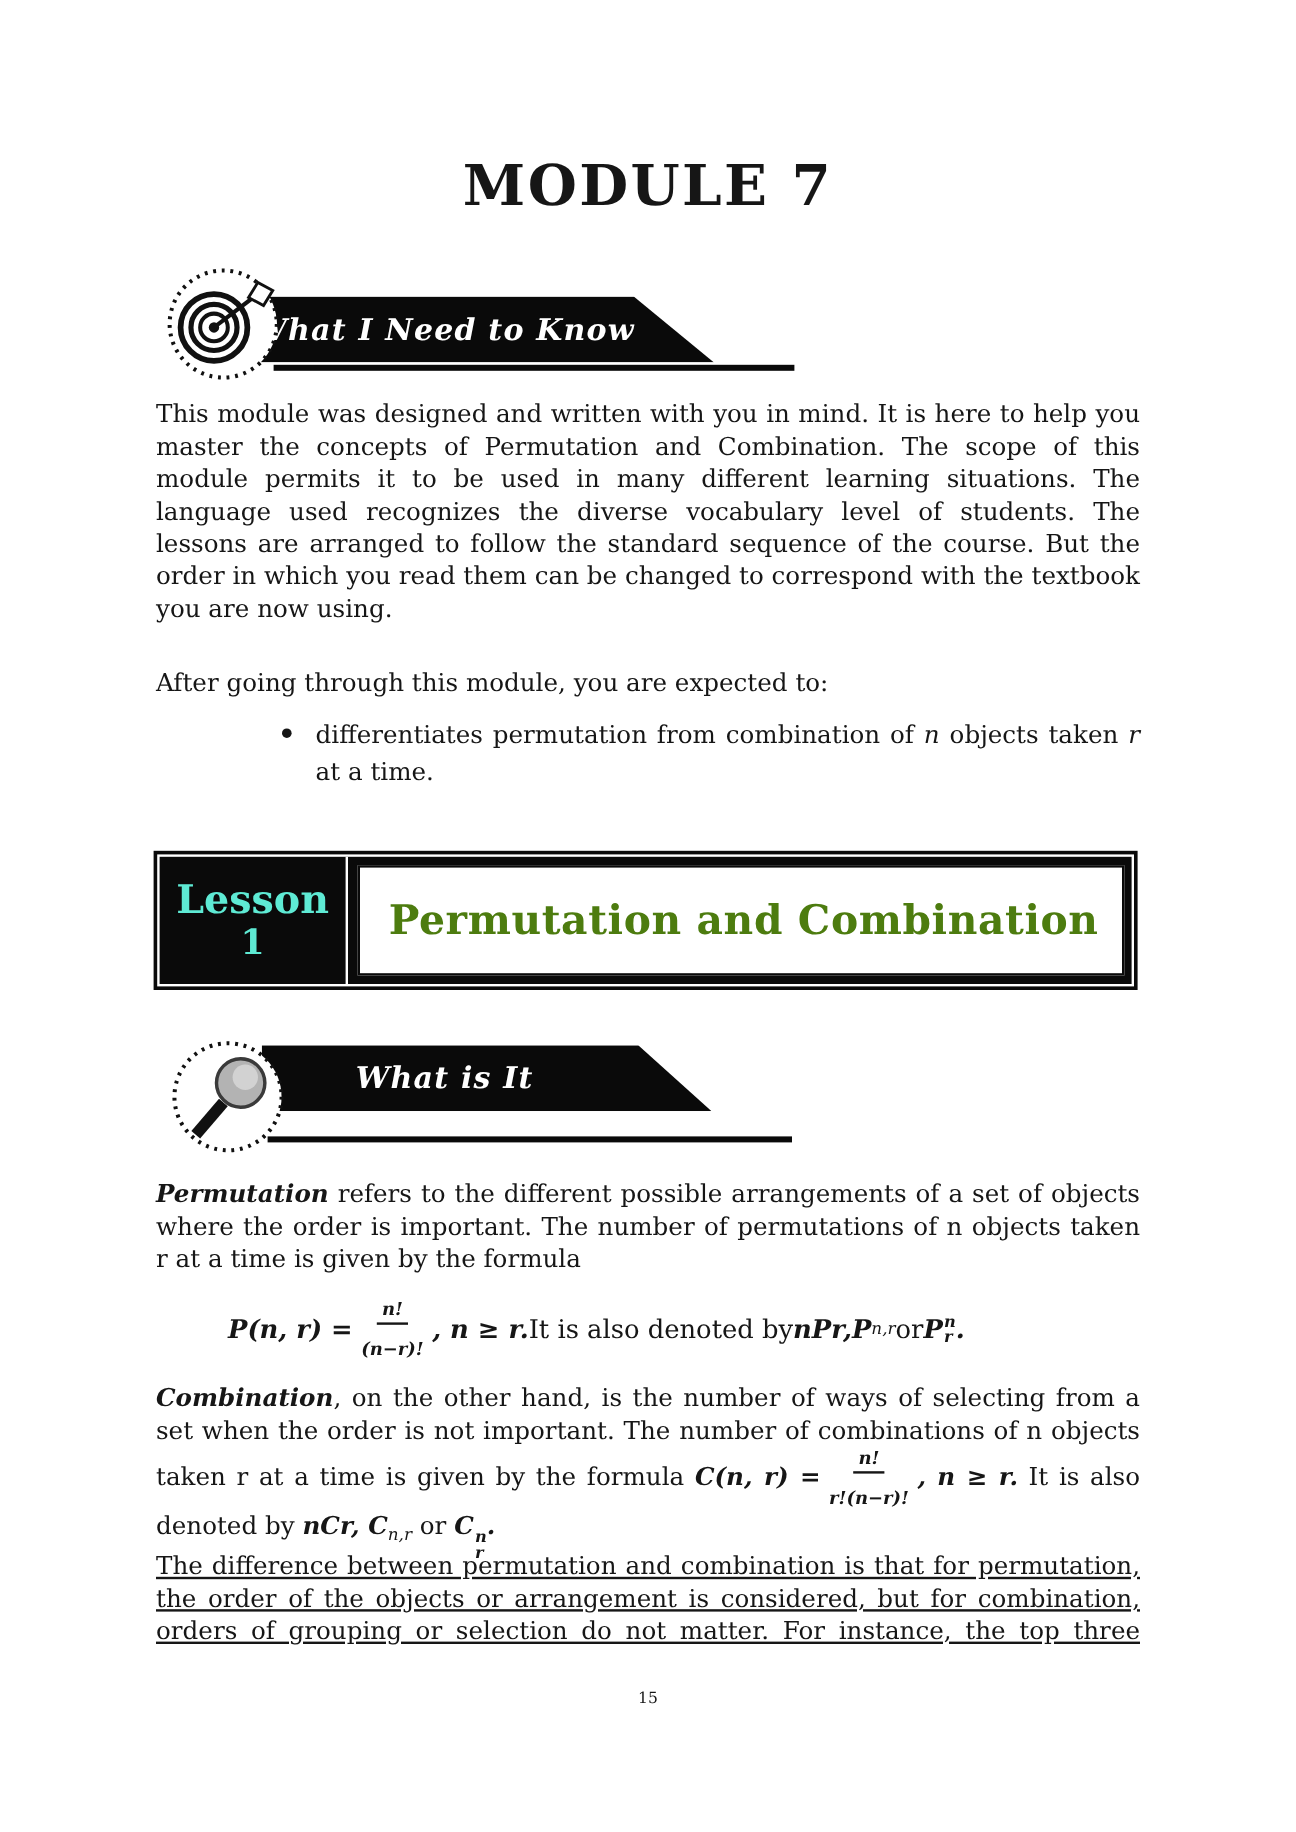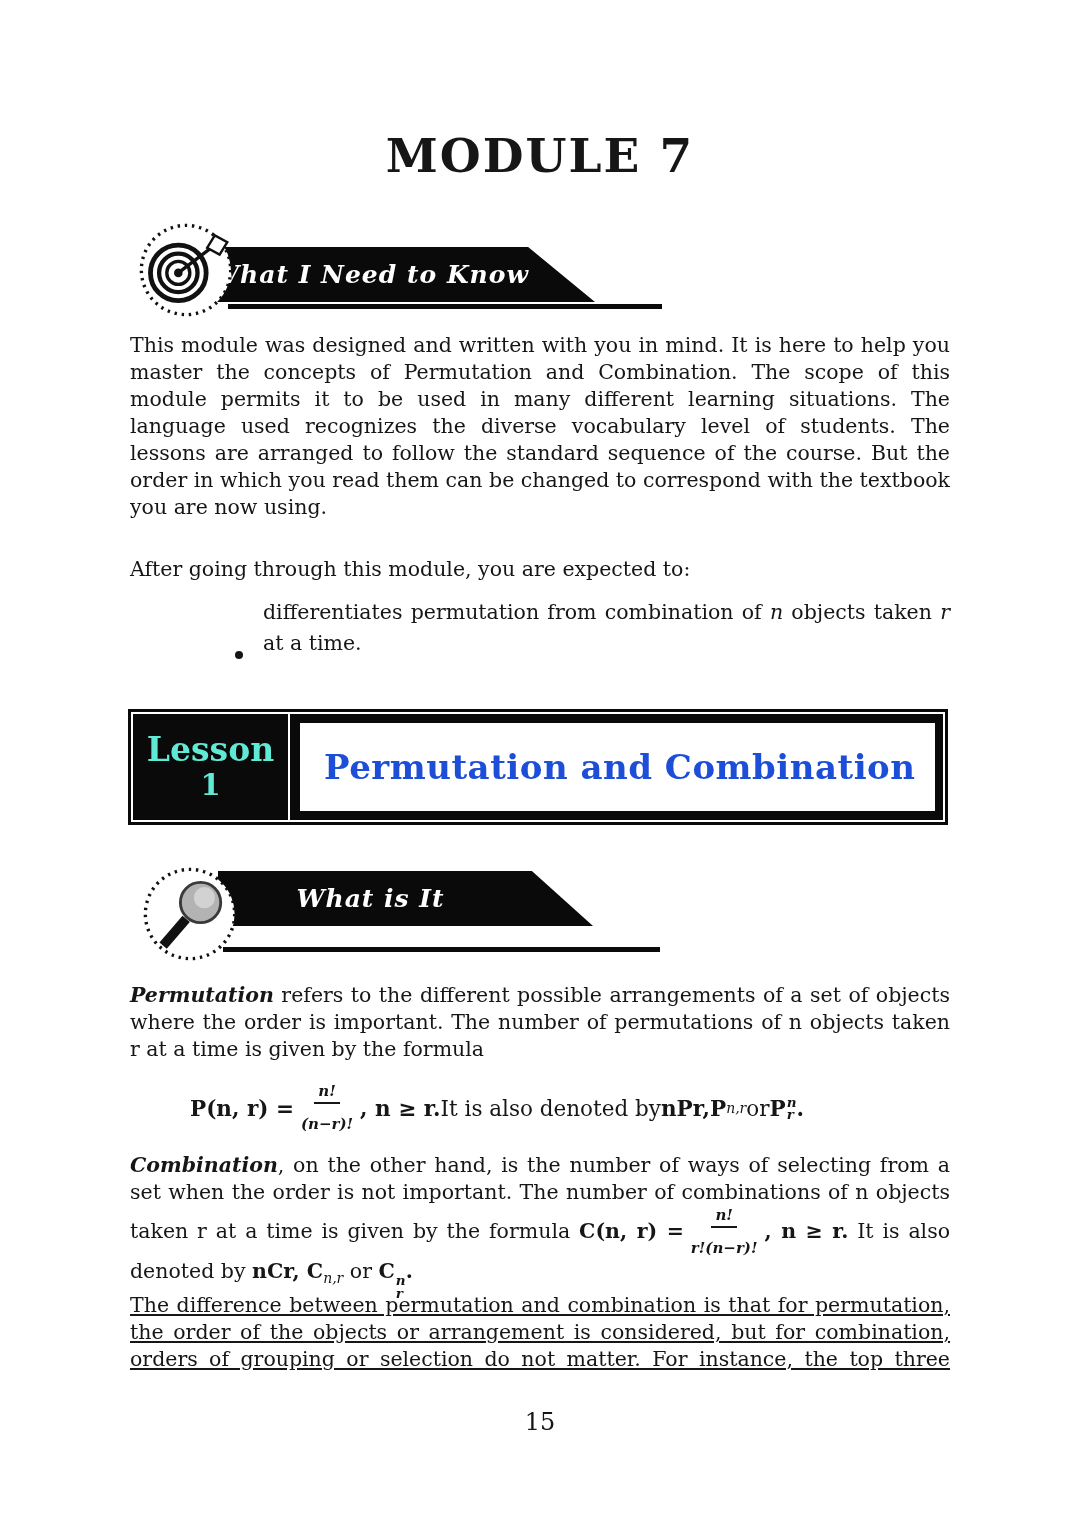--- a/index.html
+++ b/index.html
@@ -31,66 +31,66 @@
   .icon1 { left:138px; top:222px; }
   .icon2 { left:142px; top:866px; }
   
   .para {
     position:absolute; left:130px; width:820px;
     font-size:20.5px; line-height:27px; text-align:justify;
   }
   .justify-last { text-align-last:justify;text-decoration:underline; }
   .p1 { top:332px; }
   .p2 { top:556px; text-align:left; }
-  .objective { position:absolute; left:235px; top:597px; width:715px; display:flex;align-items:flex-end; }
+  .objective { position:absolute; left:235px; top:597px; width:715px; display:flex; }
   .bullet-dot { width:8px; height:8px; border-radius:50%; background:#161616; margin-top:10px; flex:0 0 8px; }
   .objective-text { margin-left:20px; font-size:20.5px; line-height:31px; text-align:justify; text-align-last:left; width:687px; }
   .ital { font-style:italic; }
   
   .lesson-frame {
     position:absolute; left:128px; top:709px; width:820px; height:116px;
     border:3px solid #0a0a0a; background:#ffffff; padding:2px;
   }
   .lesson-inner { background:#0a0a0a; width:100%; height:100%; display:flex; }
   .lesson-badge {
     width:157px; flex:0 0 157px; border-right:2px solid #ffffff;
     color:#5eead4; display:flex; flex-direction:column; align-items:center; justify-content:center;
   }
   .lesson-word { font-size:33px; font-weight:bold; line-height:36px; }
   .lesson-num  { font-size:29px; font-weight:bold; line-height:34px; }
   .lesson-title-wrap { flex:1; padding:7px 6px 7px 8px; }
   .lesson-title-box {
     background:#ffffff; border:2px solid #0a0a0a; height:100%;
     display:flex; align-items:center; padding-left:24px;
   }
-  .lesson-title { font-size:34px; font-weight:bold; color:#1d4ed8; letter-spacing:0.5px; }
+  .lesson-title { font-size:34px; font-weight:bold; color:#4d7c0f; letter-spacing:0.5px; }
   
   .p-perm { top:982px; }
   .lead { font-weight:bold; font-style:italic; }
   .formula-line {
     position:absolute; left:190px; top:1082px; width:760px;
     font-size:21.5px; display:flex; align-items:center; white-space:nowrap;
   }
-  .math { font-weight:bold; }
+  .math { font-weight:bold; font-style:italic; }
   .frac {
     display:inline-flex; flex-direction:column; align-items:center;
     vertical-align:middle; font-size:15px; line-height:19px;
     font-weight:bold; font-style:italic; margin:0 5px; text-align:center;
   }
   .frac .num { padding:0 4px 1px; border-bottom:2px solid #161616; }
   .frac .den { padding:11px 2px 0; }
   .msub { font-size:14px; font-weight:normal; font-style:italic; vertical-align:-5px; }
   .supsub {
     display:inline-flex; flex-direction:column; align-items:flex-start;
     font-size:13.5px; line-height:12.5px; font-weight:bold; font-style:italic;
     vertical-align:-7px; margin-left:1px;
   }
   .p-comb { top:1152px; }
   .p-close { top:1292px; }
-  .page-number { position:absolute; top:1408px; left:0; width:100%; text-align:center; font-size:24px; }
+  .page-number { position:absolute; top:1408px; left:0; width:100%; text-align:center; font-size:13px; }
 </style>
 </head>
 <body>
 
 <div class="page">
 
   <h1 class="module-title">MODULE 7</h1>
 
   <div class="banner-underline underline1"></div>
   <div class="banner banner1">

